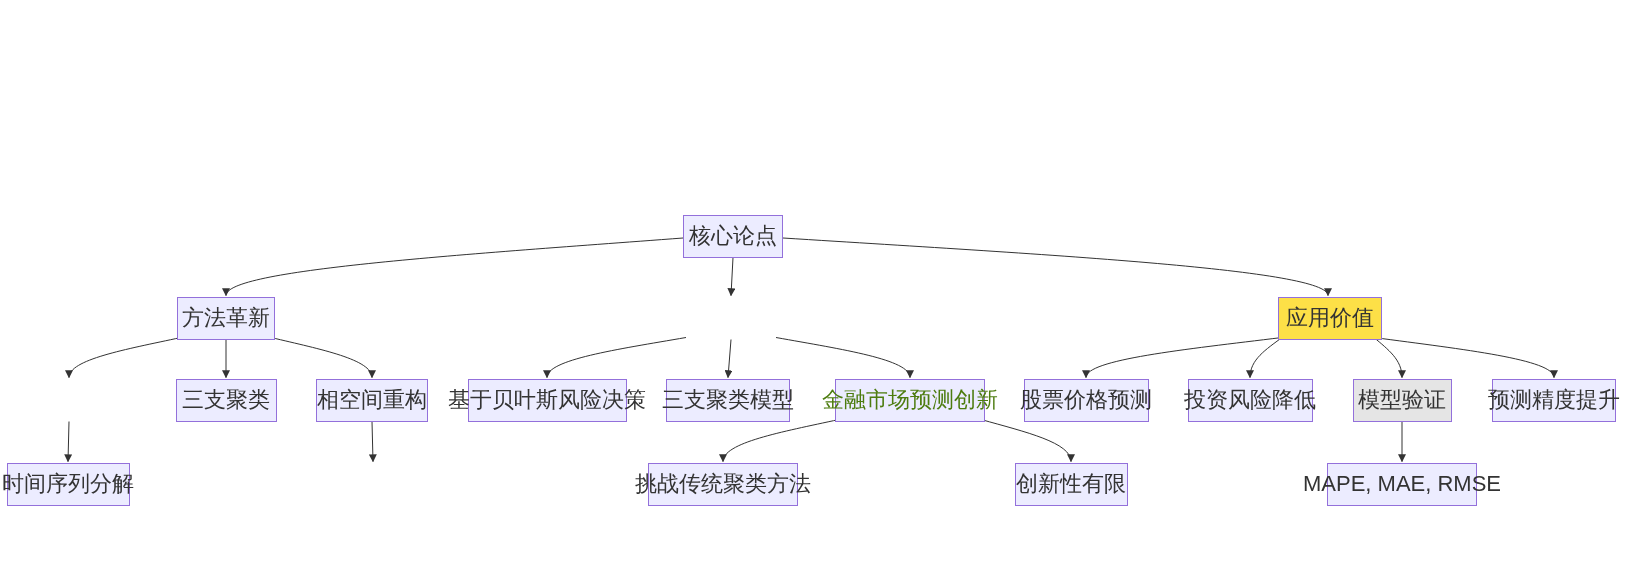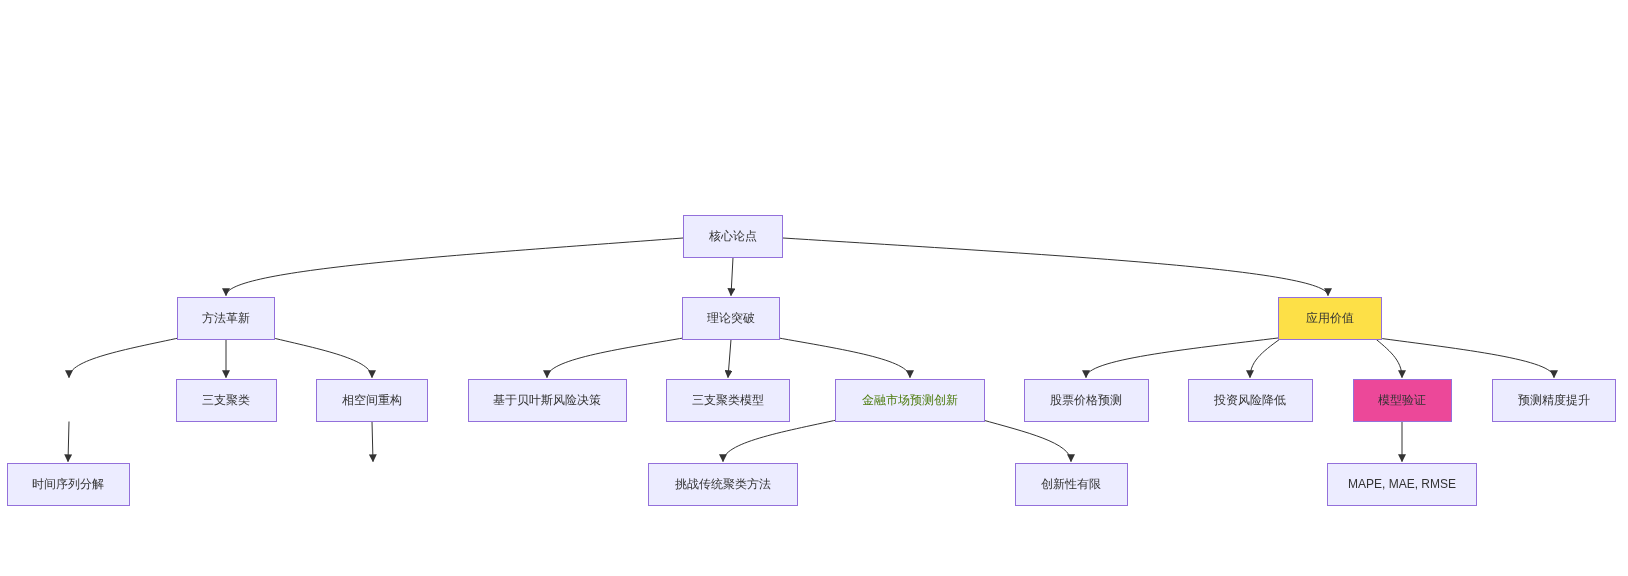--- a/index.html
+++ b/index.html
@@ -26,21 +26,21 @@
     fill: none;
     stroke-width: 1;
   }
   .node {
     position: absolute;
     box-sizing: border-box;
     border: 1px solid;
     display: flex;
     align-items: center;
     justify-content: center;
-    font-size: 12px;
+    font-size: 22px;
     line-height: 1;
     white-space: nowrap;
     text-align: center;
   }
 </style>
 </head>
 <body>
 
 <div class="canvas" id="canvas">
   <svg class="edge-layer" id="edge-layer" viewBox="0 0 1628 576" xmlns="http://www.w3.org/2000/svg">
@@ -67,23 +67,20 @@
       <path class="edge" d="M 839 419.5 C 781 432.1, 723 442.6, 723 461.5" stroke="#333333" marker-end="url(#arrow)"></path>
       <path class="edge" d="M 981 419.5 C 1026 432.1, 1071 442.6, 1071 461.5" stroke="#333333" marker-end="url(#arrow)"></path>
       <path class="edge" d="M 1402 421.5 L 1402 461.5" stroke="#333333" marker-end="url(#arrow)"></path>
     </svg>
 <div class="node" style="left: 683px; top: 214.5px; width: 100px; height: 43px; background: rgb(236, 236, 255); border-color: rgb(147, 112, 219); color: rgb(51, 51, 51);">
       <span>核心论点</span>
     </div>
     <div class="node" style="left: 177px; top: 296.5px; width: 98px; height: 43px; background: rgb(236, 236, 255); border-color: rgb(147, 112, 219); color: rgb(51, 51, 51);">
       <span>方法革新</span>
     </div>
-    <div class="node" style="left: 682px; top: 296.5px; width: 98px; height: 43px; background: rgb(236, 236, 255); border-color: rgb(147, 112, 219); color: rgb(51, 51, 51);">
-      <span>理论突破</span>
-    </div>
     <div class="node" style="left: 1278px; top: 296.5px; width: 104px; height: 43px; background: #fde047; border-color: rgb(147, 112, 219); color: rgb(51, 51, 51);">
       <span>应用价值</span>
     </div>
     <div class="node" style="left: 175.5px; top: 378.5px; width: 101px; height: 43px; background: rgb(236, 236, 255); border-color: rgb(147, 112, 219); color: rgb(51, 51, 51);">
       <span>三支聚类</span>
     </div>
     <div class="node" style="left: 316px; top: 378.5px; width: 112px; height: 43px; background: rgb(236, 236, 255); border-color: rgb(147, 112, 219); color: rgb(51, 51, 51);">
       <span>相空间重构</span>
     </div>
     <div class="node" style="left: 467.5px; top: 378.5px; width: 159px; height: 43px; background: rgb(236, 236, 255); border-color: rgb(147, 112, 219); color: rgb(51, 51, 51);">
@@ -94,21 +91,21 @@
     </div>
     <div class="node" style="left: 835px; top: 378.5px; width: 150px; height: 43px; background: rgb(236, 236, 255); border-color: rgb(147, 112, 219); color: #4d7c0f;">
       <span>金融市场预测创新</span>
     </div>
     <div class="node" style="left: 1023.5px; top: 378.5px; width: 125px; height: 43px; background: rgb(236, 236, 255); border-color: rgb(147, 112, 219); color: rgb(51, 51, 51);">
       <span>股票价格预测</span>
     </div>
     <div class="node" style="left: 1187.5px; top: 378.5px; width: 125px; height: 43px; background: rgb(236, 236, 255); border-color: rgb(147, 112, 219); color: rgb(51, 51, 51);">
       <span>投资风险降低</span>
     </div>
-    <div class="node" style="left: 1352.5px; top: 378.5px; width: 99px; height: 43px; background: #ec4899; border-color: rgb(147, 112, 219); color: rgb(51, 51, 51);">
+    <div class="node" style="left: 1352.5px; top: 378.5px; width: 99px; height: 43px; background: #e5e5e5; border-color: rgb(147, 112, 219); color: rgb(51, 51, 51);">
       <span>模型验证</span>
     </div>
     <div class="node" style="left: 1492px; top: 378.5px; width: 124px; height: 43px; background: rgb(236, 236, 255); border-color: rgb(147, 112, 219); color: rgb(51, 51, 51);">
       <span>预测精度提升</span>
     </div>
     <div class="node" style="left: 6.5px; top: 462.5px; width: 123px; height: 43px; background: rgb(236, 236, 255); border-color: rgb(147, 112, 219); color: rgb(51, 51, 51); justify-content: center;">
       <span>时间序列分解</span>
     </div>
     <div class="node" style="left: 648px; top: 462.5px; width: 150px; height: 43px; background: rgb(236, 236, 255); border-color: rgb(147, 112, 219); color: rgb(51, 51, 51);">
       <span>挑战传统聚类方法</span>

